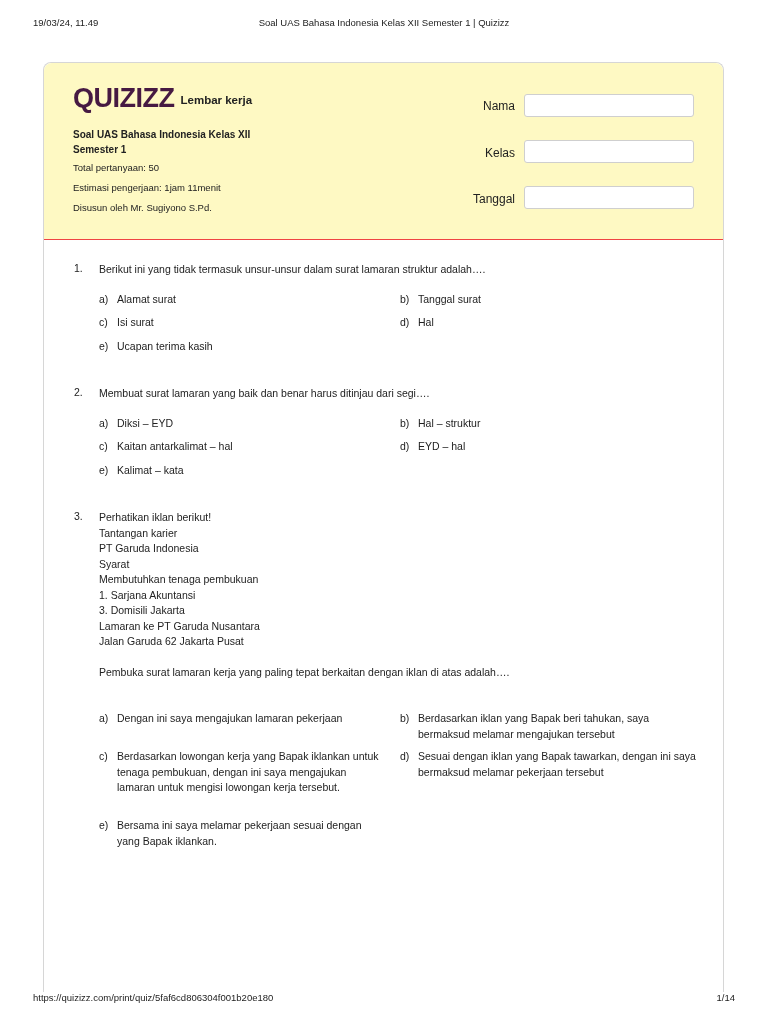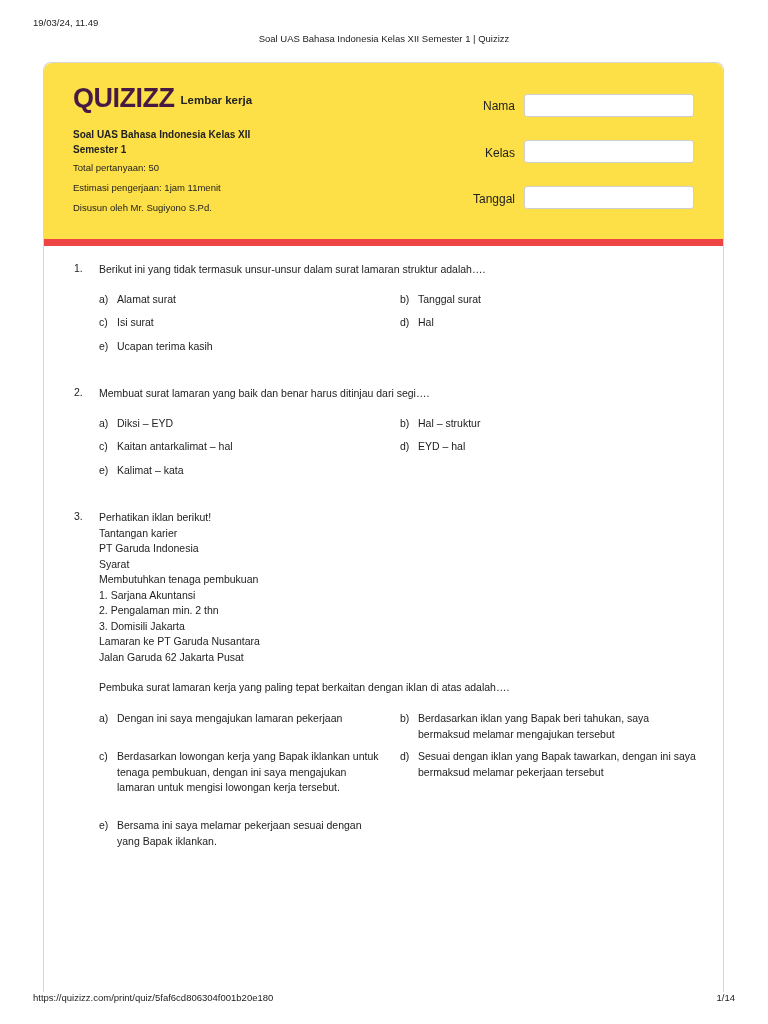--- a/index.html
+++ b/index.html
@@ -6,36 +6,36 @@
   body {
     width: 768px; height: 1024px; position: relative; overflow: hidden;
     background: #ffffff; color: #222;
     font-family: "Liberation Sans", sans-serif;
   }
   .print-header {
     position: absolute; top: 17px; left: 33px; right: 33px;
     font-size: 9.5px; color: #222; height: 14px;
   }
   .print-header .date { position: absolute; left: 0; top: 0; }
-  .print-header .title { position: absolute; left: 0; right: 0; text-align: center; top: 0; margin-top: 16px; }
+  .print-header .title { position: absolute; left: 0; right: 0; text-align: center; top: 0; }
   .print-footer {
     position: absolute; top: 992px; left: 33px; right: 33px;
     font-size: 9.5px; color: #222;
   }
   .print-footer .url { position: absolute; left: 0; }
   .print-footer .page { position: absolute; right: 0; }
 
   .sheet {
     position: absolute; left: 43px; top: 62px; width: 681px; height: 930px;
     border: 1px solid #d6d6d6; border-bottom: none;
     border-radius: 8px 8px 0 0; box-sizing: border-box;
   }
   .sheet-header {
     position: absolute; left: 0; top: 0; right: 0; height: 176px;
-    border-bottom: 7px solid #ef4444; background: #fde047;
+    border-bottom: 1px solid #ef4444; background: #fef9c3;
     border-radius: 8px 8px 0 0;
   }
   .logo-row { position: absolute; left: 29px; top: 22px; display: flex; align-items: center; }
   .logo {
     font-family: "Liberation Sans", sans-serif; font-weight: 700;
     font-size: 27px; color: #461a42; letter-spacing: -0.5px; line-height: 1;
   }
   .logo-sub { font-size: 11.5px; font-weight: 700; color: #222; margin-left: 6px; margin-top: 2px; }
   .quiz-title { position: absolute; left: 29px; top: 64px; font-size: 10px; font-weight: 700; line-height: 15px; color: #222; }
   .meta { position: absolute; left: 29px; font-size: 9.5px; color: #222; }
@@ -138,21 +138,20 @@
 
   <div class="question" style="top:447px; height:350px;">
     <span class="q-num">3.</span>
     <div class="q-text">
       <div>Perhatikan iklan berikut!</div>
       <div>Tantangan karier</div>
       <div>PT Garuda Indonesia</div>
       <div>Syarat</div>
       <div>Membutuhkan tenaga pembukuan</div>
       <div>1. Sarjana Akuntansi</div>
-      <div>2. Pengalaman min. 2 thn</div>
       <div>3. Domisili Jakarta</div>
       <div>Lamaran ke PT Garuda Nusantara</div>
       <div>Jalan Garuda 62 Jakarta Pusat</div>
       <div style="height:15px;"></div>
       <div>Pembuka surat lamaran kerja yang paling tepat berkaitan dengan iklan di atas adalah….</div>
     </div>
     <div class="opt" style="left:25px; top:201px; width:280px;">
       <span class="lbl">a)</span>
       <span class="txt" style="width:270px;">Dengan ini saya mengajukan lamaran pekerjaan</span>
     </div>

